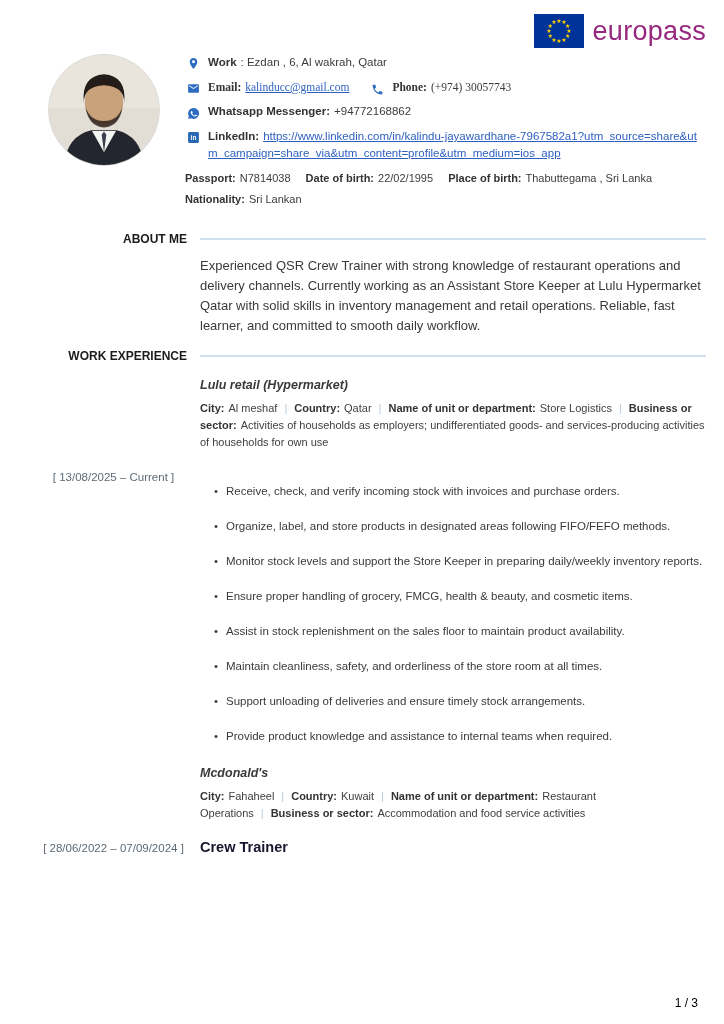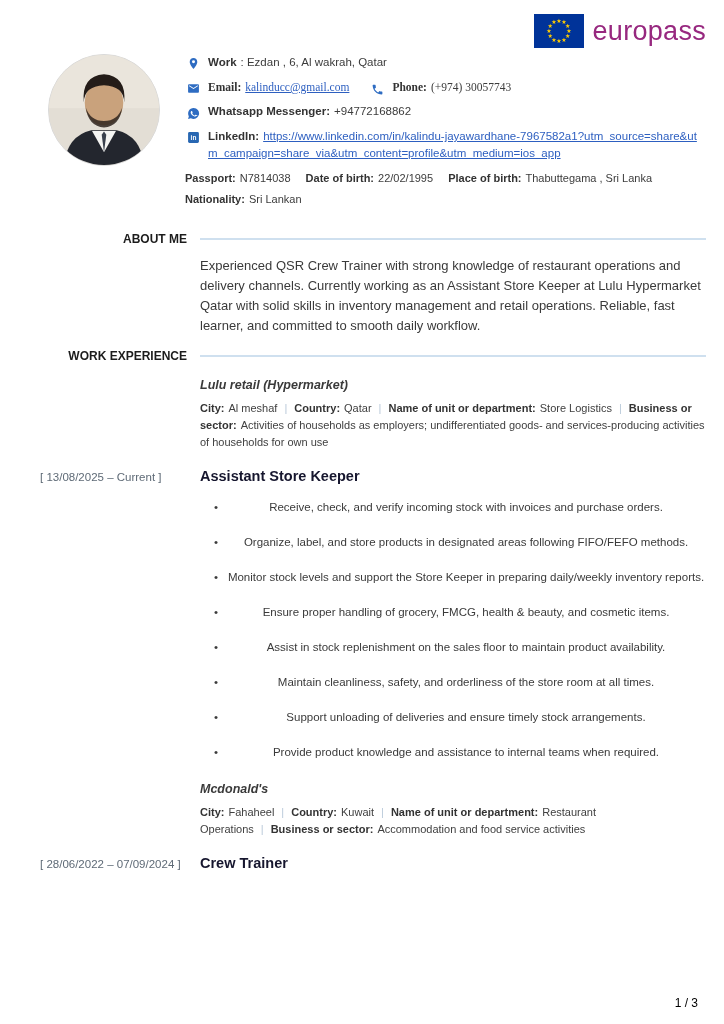--- a/index.html
+++ b/index.html
@@ -41,32 +41,32 @@
 
   .details { margin-top: 7px; font-size: 11px; line-height: 1.85; color: #3c3c3c; max-width: 520px; }
   .details .grp { margin-right: 12px; }
 
   
   .section { margin-top: 12px; padding: 0 18px 0 40px; }
   .section-head { display: flex; align-items: center; }
   .section-title { width: 147px; flex-shrink: 0; text-align: right; font-weight: bold; font-size: 12px; color: #1c1c1c; }
   .section-line { flex: 1; border-top: 2px solid #cfe0ef; margin-left: 13px; }
   .row { display: flex; }
-  .row .left { width: 147px; flex-shrink: 0; text-align: left; font-size: 11.5px; color: #5e6a76; }
+  .row .left { width: 147px; flex-shrink: 0; text-align: center; font-size: 11.5px; color: #5e6a76; }
   .row .right { margin-left: 13px; flex: 1; min-width: 0; }
 
   .about-text { font-size: 13px; line-height: 1.55; color: #3a3a3a; margin: 10px 0 0; }
 
   .company { font-size: 12.5px; font-style: italic; font-weight: bold; color: #3a3a3a; margin: 15px 0 8px; }
   .meta { font-size: 11px; line-height: 1.55; color: #404040; margin: 0; }
   .meta .sep { color: #b9c9d9; margin: 0 7px; font-weight: normal; }
   .job-row { margin-top: 17px; }
   .job-row .left { padding-top: 3px; }
   .job-title { font-size: 14.5px; font-weight: bold; color: #16162e; margin: 0; }
-  ul.bullets { list-style: none; margin: 15px 0 0; padding: 0 0 0 14px; text-align: center; }
+  ul.bullets { list-style: none; margin: 15px 0 0; padding: 0 0 0 14px; }
   ul.bullets li { position: relative; padding-left: 12px; font-size: 11.5px; line-height: 1.4; color: #3a3a3a; margin-bottom: 19px; }
   ul.bullets li::before { content: "\2022"; position: absolute; left: 0; color: #3a3a3a; }
   ul.bullets.tight li { margin-bottom: 18px; }
 
   .footer-page { position: absolute; right: 26px; bottom: 14px; font-size: 12px; color: #000000; }
 </style>
 </head>
 <body>
 
 <div class="page">
@@ -190,21 +190,20 @@
         <p class="company">Lulu retail (Hypermarket)</p>
         <p class="meta">
           <span class="lbl">City:</span><span>Al meshaf</span><span class="sep">|</span><span class="lbl">Country:</span><span>Qatar</span><span class="sep">|</span><span class="lbl">Name of unit or department:</span><span>Store Logistics</span><span class="sep">|</span><span class="lbl">Business or sector:</span><span>Activities of households as employers; undifferentiated goods- and services-producing activities of households for own use</span>
         </p>
       </div>
     </div>
 
     <div class="row job-row">
       <div class="left">[ 13/08/2025 – Current ]</div>
       <div class="right">
-        <h2 class="job-title">Assistant Store Keeper</h2>
         <ul class="bullets">
           <li>Receive, check, and verify incoming stock with invoices and purchase orders.</li>
           <li>Organize, label, and store products in designated areas following FIFO/FEFO methods.</li>
           <li>Monitor stock levels and support the Store Keeper in preparing daily/weekly inventory reports.</li>
           <li>Ensure proper handling of grocery, FMCG, health &amp; beauty, and cosmetic items.</li>
           <li>Assist in stock replenishment on the sales floor to maintain product availability.</li>
           <li>Maintain cleanliness, safety, and orderliness of the store room at all times.</li>
           <li>Support unloading of deliveries and ensure timely stock arrangements.</li>
           <li>Provide product knowledge and assistance to internal teams when required.</li>
         </ul>

